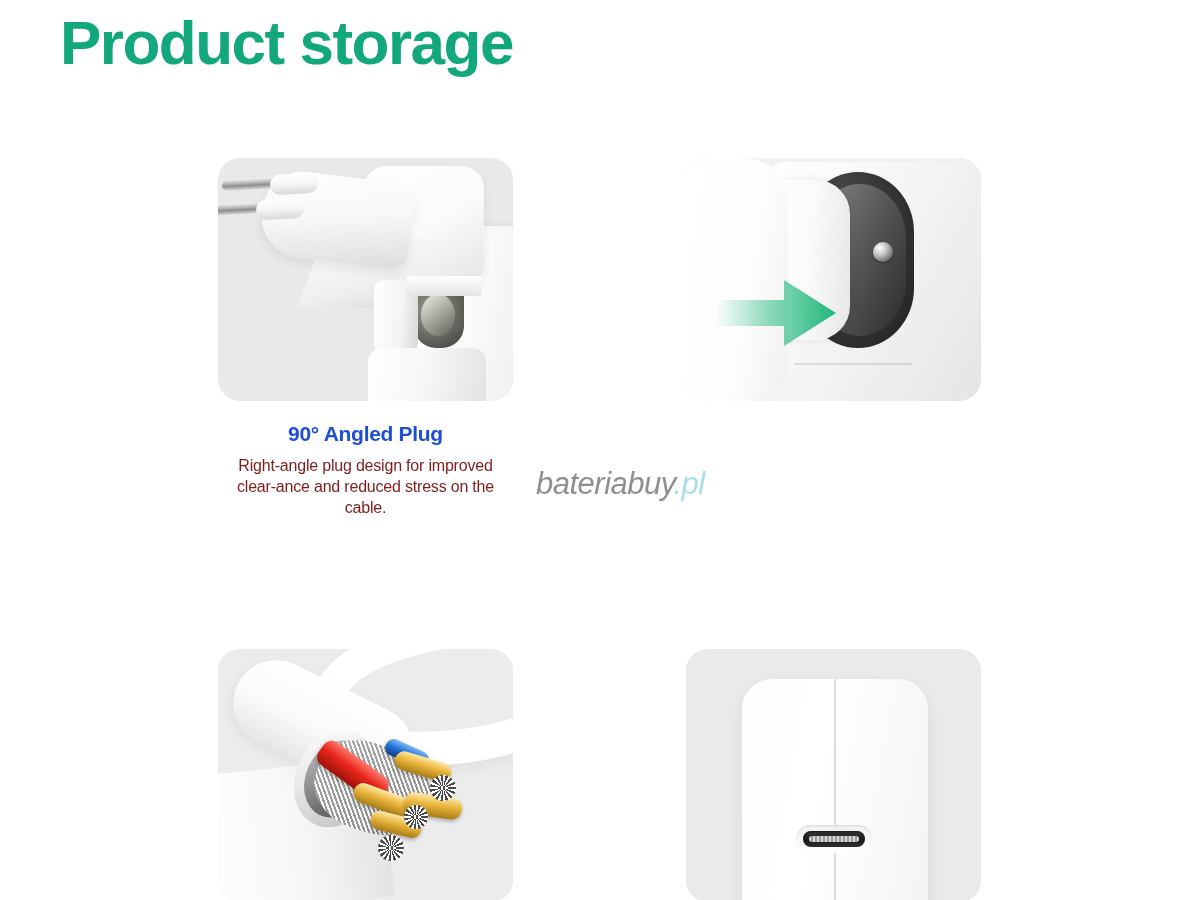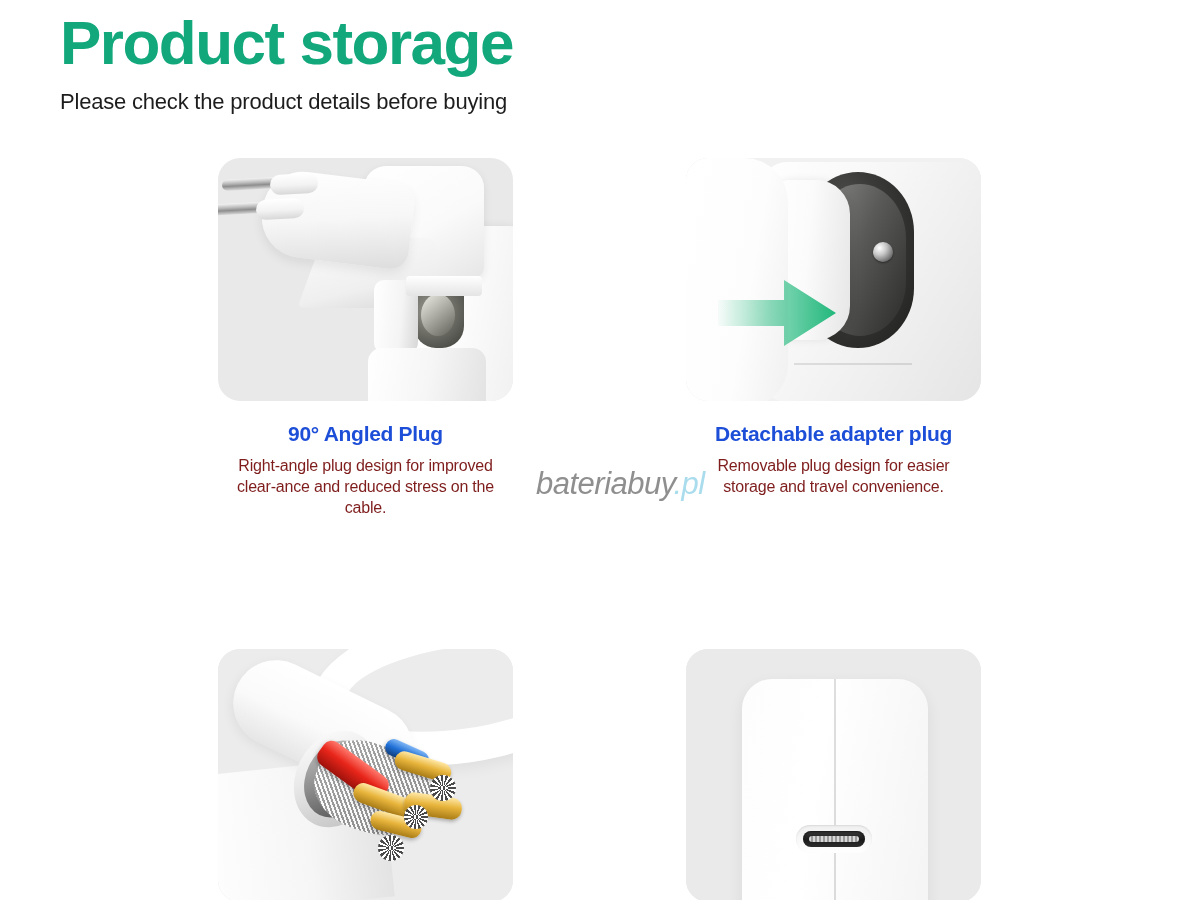--- a/index.html
+++ b/index.html
@@ -351,21 +351,20 @@
   .wm-url .domain { color:#8f8f8f; }
   .wm-url .tld   { color:#a9dced; }
 </style>
 </head>
 <body>
 
 <div class="page">
 
   <div class="header">
     <div class="page-title">Product storage</div>
-    <div class="page-subtitle">Please check the product details before buying</div>
   </div>
 
   <div class="feature-grid">
 
     <div class="feature-cell">
       <div class="media">
         <div class="ill1">
           <div class="body"></div>
           <div class="cable-low"></div>
           <div class="head"></div>
@@ -402,24 +401,20 @@
               <linearGradient id="arrGrad" x1="0" y1="0" x2="1" y2="0">
                 <stop offset="0%" stop-color="#2dbd84" stop-opacity="0.03"></stop>
                 <stop offset="45%" stop-color="#2dbd84" stop-opacity="0.55"></stop>
                 <stop offset="100%" stop-color="#22b87c" stop-opacity="1"></stop>
               </linearGradient>
             </defs>
             <path d="M0 22 L66 22 L66 2 L118 35 L66 68 L66 48 L0 48 Z" fill="url(#arrGrad)"></path>
           </svg>
         </div>
       </div>
-      <div class="caption">
-        <div class="feature-title">Detachable adapter plug</div>
-        <div class="feature-desc">Removable plug design for easier storage and travel convenience.</div>
-      </div>
     </div>
 
     <div class="feature-cell row2">
       <div class="media tall">
         <div class="ill3">
           <div class="cable-top"></div>
           <div class="cable-bottom"></div>
           <div class="jacket"></div>
           <div class="mouth"></div>
           <div class="mouth-in"></div>

